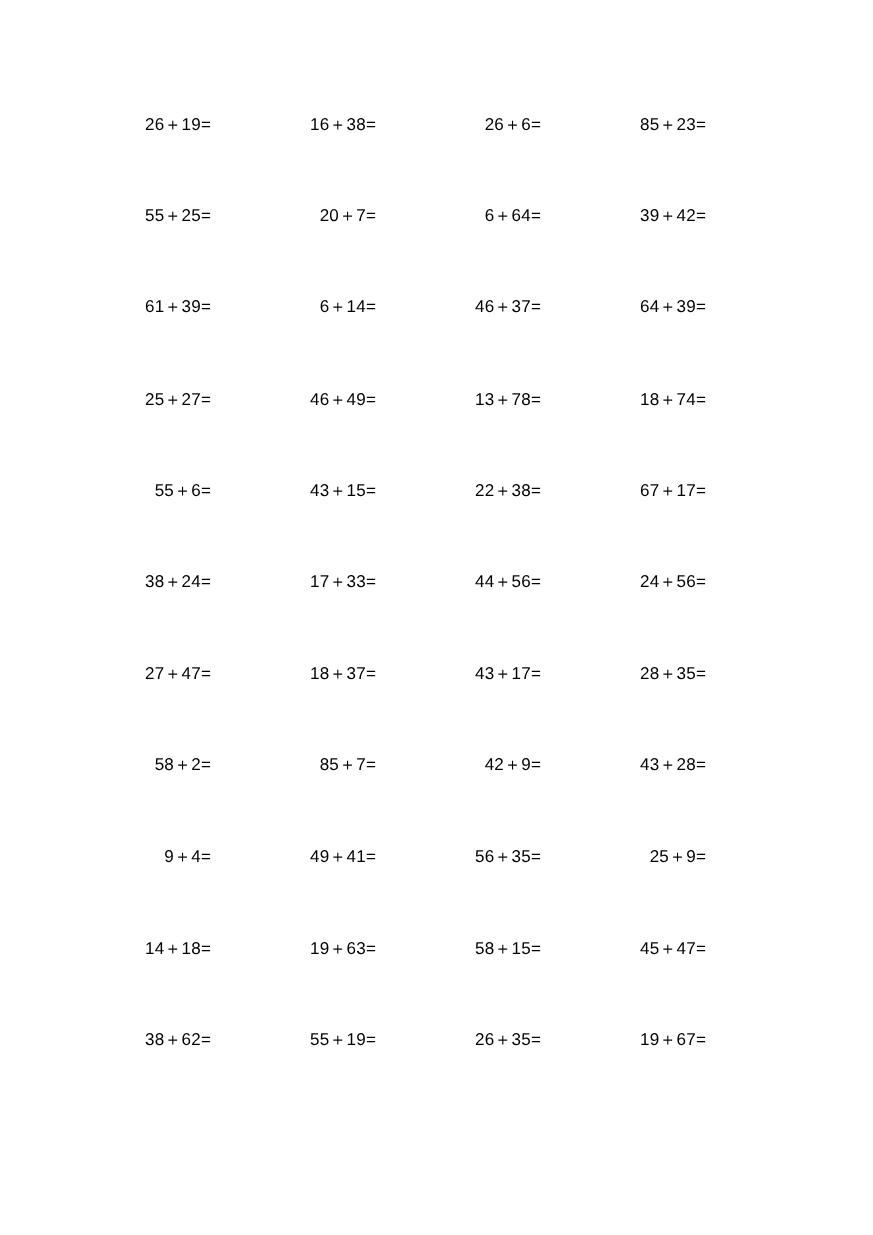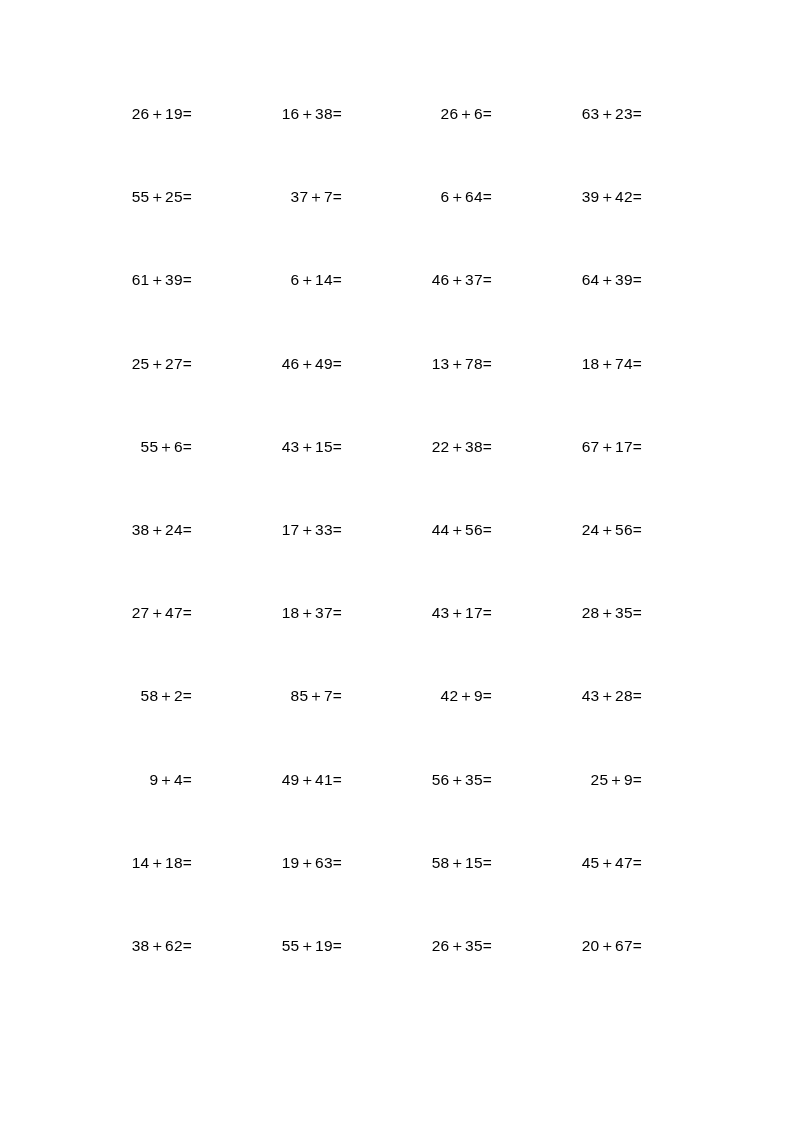--- a/index.html
+++ b/index.html
@@ -54,27 +54,27 @@
       <div class="problem-cell">
         <span class="problem-text">26＋19=</span>
       </div>
       <div class="problem-cell">
         <span class="problem-text">16＋38=</span>
       </div>
       <div class="problem-cell">
         <span class="problem-text">26＋6=</span>
       </div>
       <div class="problem-cell">
-        <span class="problem-text">63＋23=</span>
+        <span class="problem-text">85＋23=</span>
       </div>
       <div class="problem-cell">
         <span class="problem-text">55＋25=</span>
       </div>
       <div class="problem-cell">
-        <span class="problem-text">37＋7=</span>
+        <span class="problem-text">20＋7=</span>
       </div>
       <div class="problem-cell">
         <span class="problem-text">6＋64=</span>
       </div>
       <div class="problem-cell">
         <span class="problem-text">39＋42=</span>
       </div>
       <div class="problem-cell">
         <span class="problem-text">61＋39=</span>
       </div>
@@ -174,16 +174,16 @@
       <div class="problem-cell">
         <span class="problem-text">38＋62=</span>
       </div>
       <div class="problem-cell">
         <span class="problem-text">55＋19=</span>
       </div>
       <div class="problem-cell">
         <span class="problem-text">26＋35=</span>
       </div>
       <div class="problem-cell">
-        <span class="problem-text">20＋67=</span>
+        <span class="problem-text">19＋67=</span>
       </div>
     </div>
 </div>
 
 </body></html>

